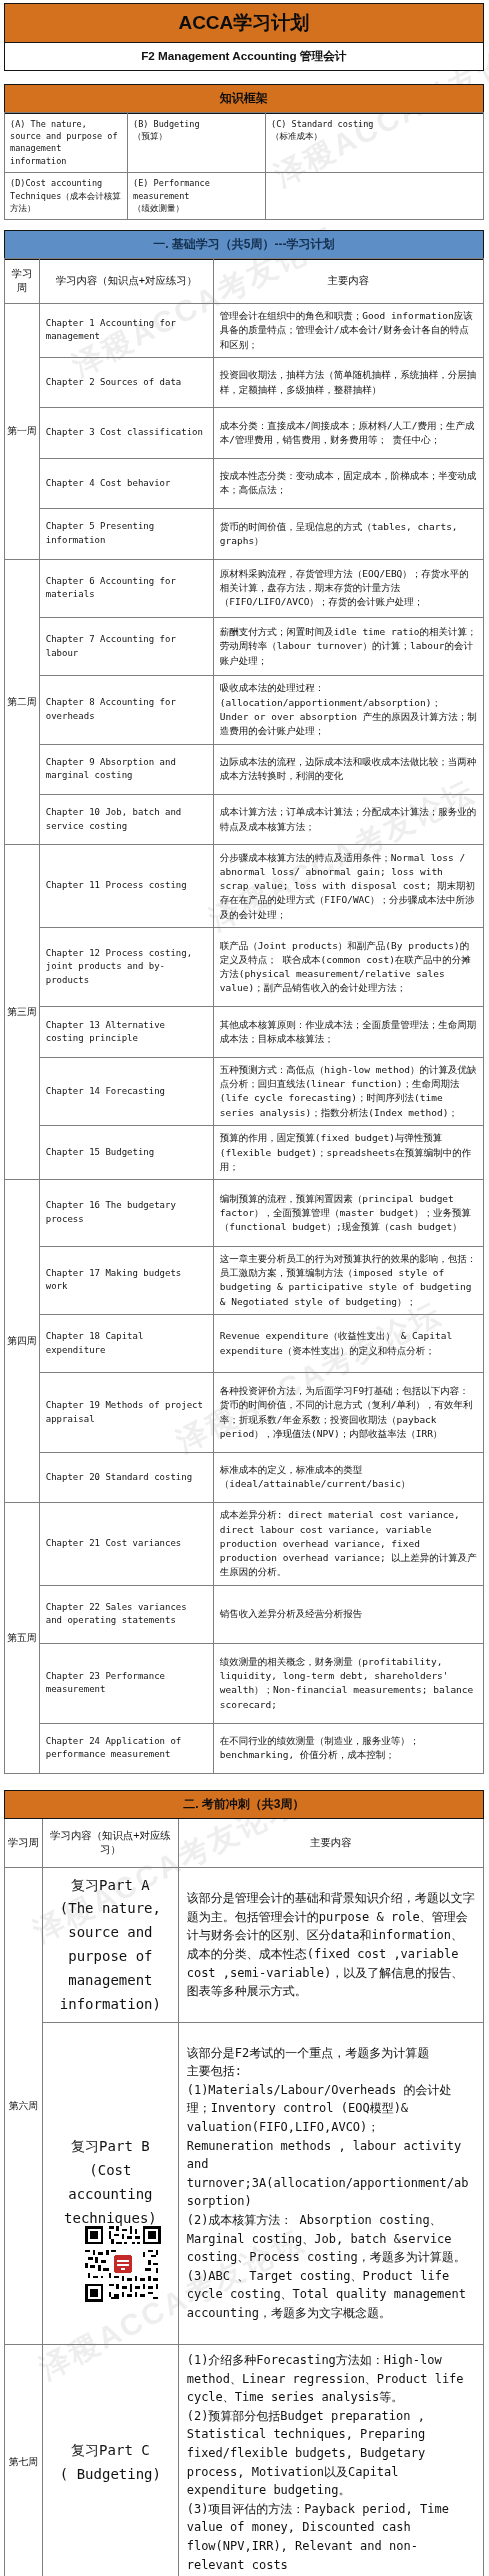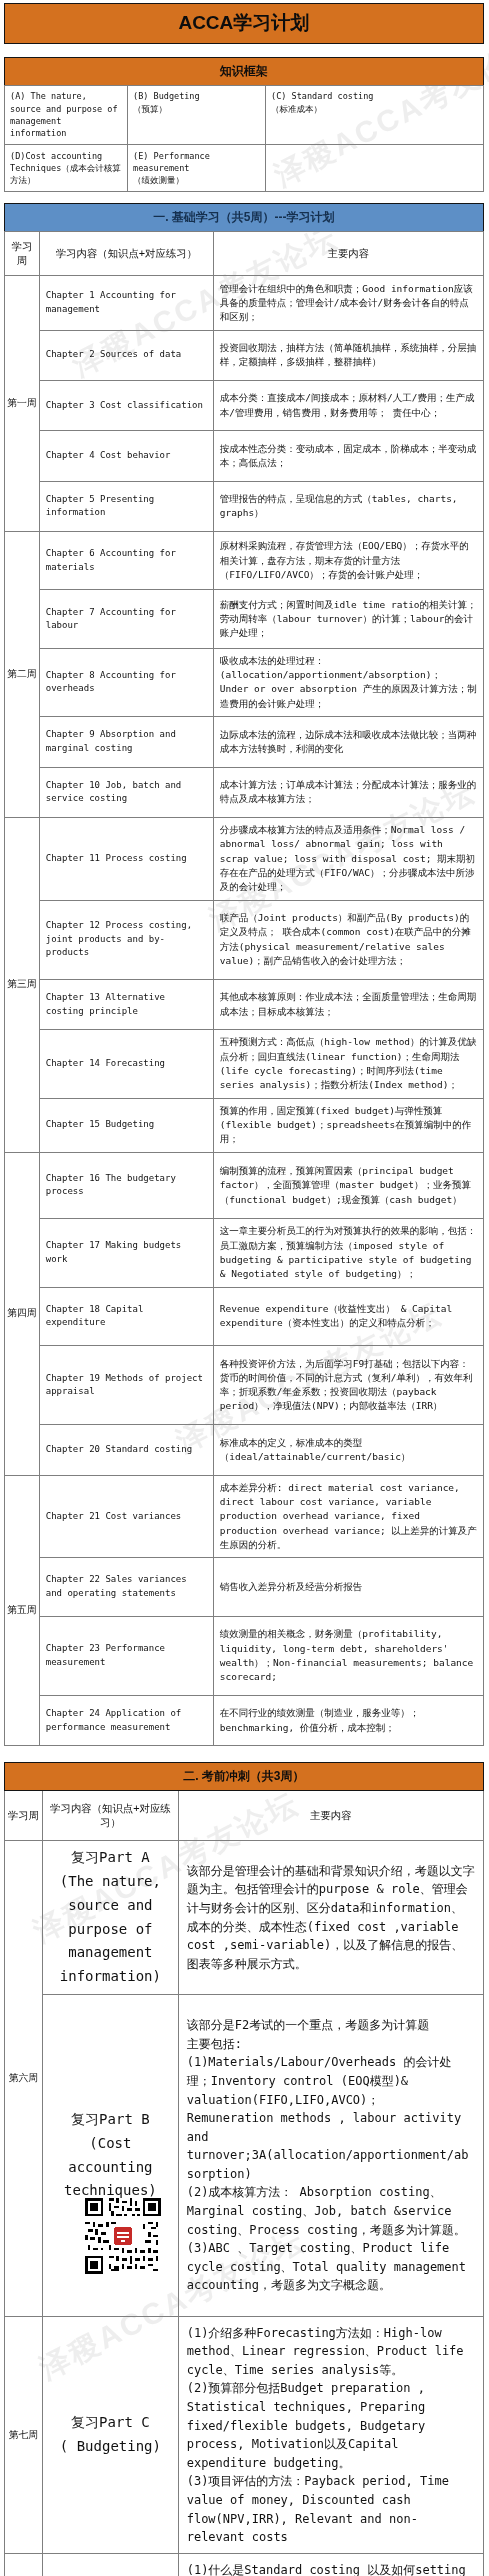--- a/index.html
+++ b/index.html
@@ -65,20 +65,21 @@
 <div class="page">
 
   <div class="wm" style="left:261px;top:91px;">泽稷ACCA考友论坛</div>
   <div class="wm" style="left:59px;top:281px;">泽稷ACCA考友论坛</div>
   <div class="wm" style="left:196px;top:835px;">泽稷ACCA考友论坛</div>
   <div class="wm" style="left:163px;top:1357px;">泽稷ACCA考友论坛</div>
   <div class="wm" style="left:19.6px;top:1847px;">泽稷ACCA考友论坛</div>
   <div class="wm" style="left:26px;top:2284px;">泽稷ACCA考友论坛</div>
 
   <div class="bar orange title-bar">ACCA学习计划</div>
+  <div class="subtitle-bar">F2 Management Accounting 管理会计</div>
 
   <div class="gap20"></div>
 
   <div class="bar orange sec-bar">知识框架</div>
   <div class="tbl-wrap">
     <table class="fw">
       <colgroup>
           <col style="width:123px">
           <col style="width:138px">
           <col>
@@ -130,21 +131,21 @@
       <tr class="hA">
         <td class="chap">Chapter 3 Cost classification</td>
         <td class="cont">成本分类：直接成本/间接成本；原材料/人工/费用；生产成本/管理费用，销售费用，财务费用等； 责任中心；</td>
       </tr>
       <tr class="hA">
         <td class="chap">Chapter 4 Cost behavior</td>
         <td class="cont">按成本性态分类：变动成本，固定成本，阶梯成本；半变动成本；高低点法；</td>
       </tr>
       <tr class="hA">
         <td class="chap">Chapter 5 Presenting information</td>
-        <td class="cont">管理报告的特点，呈现信息的方式（tables, charts, graphs）</td>
+        <td class="cont">货币的时间价值，呈现信息的方式（tables, charts, graphs）</td>
       </tr>
 
       <tr class="hD">
         <td class="week" rowspan="5">第二周</td>
         <td class="chap">Chapter 6 Accounting for materials</td>
         <td class="cont">原材料采购流程，存货管理方法（EOQ/EBQ）；存货水平的相关计算，盘存方法，期末存货的计量方法（FIFO/LIFO/AVCO）；存货的会计账户处理；</td>
       </tr>
       <tr class="hD">
         <td class="chap">Chapter 7 Accounting for labour</td>
         <td class="cont">薪酬支付方式；闲置时间及idle time ratio的相关计算；劳动周转率（labour turnover）的计算；labour的会计账户处理；</td>

